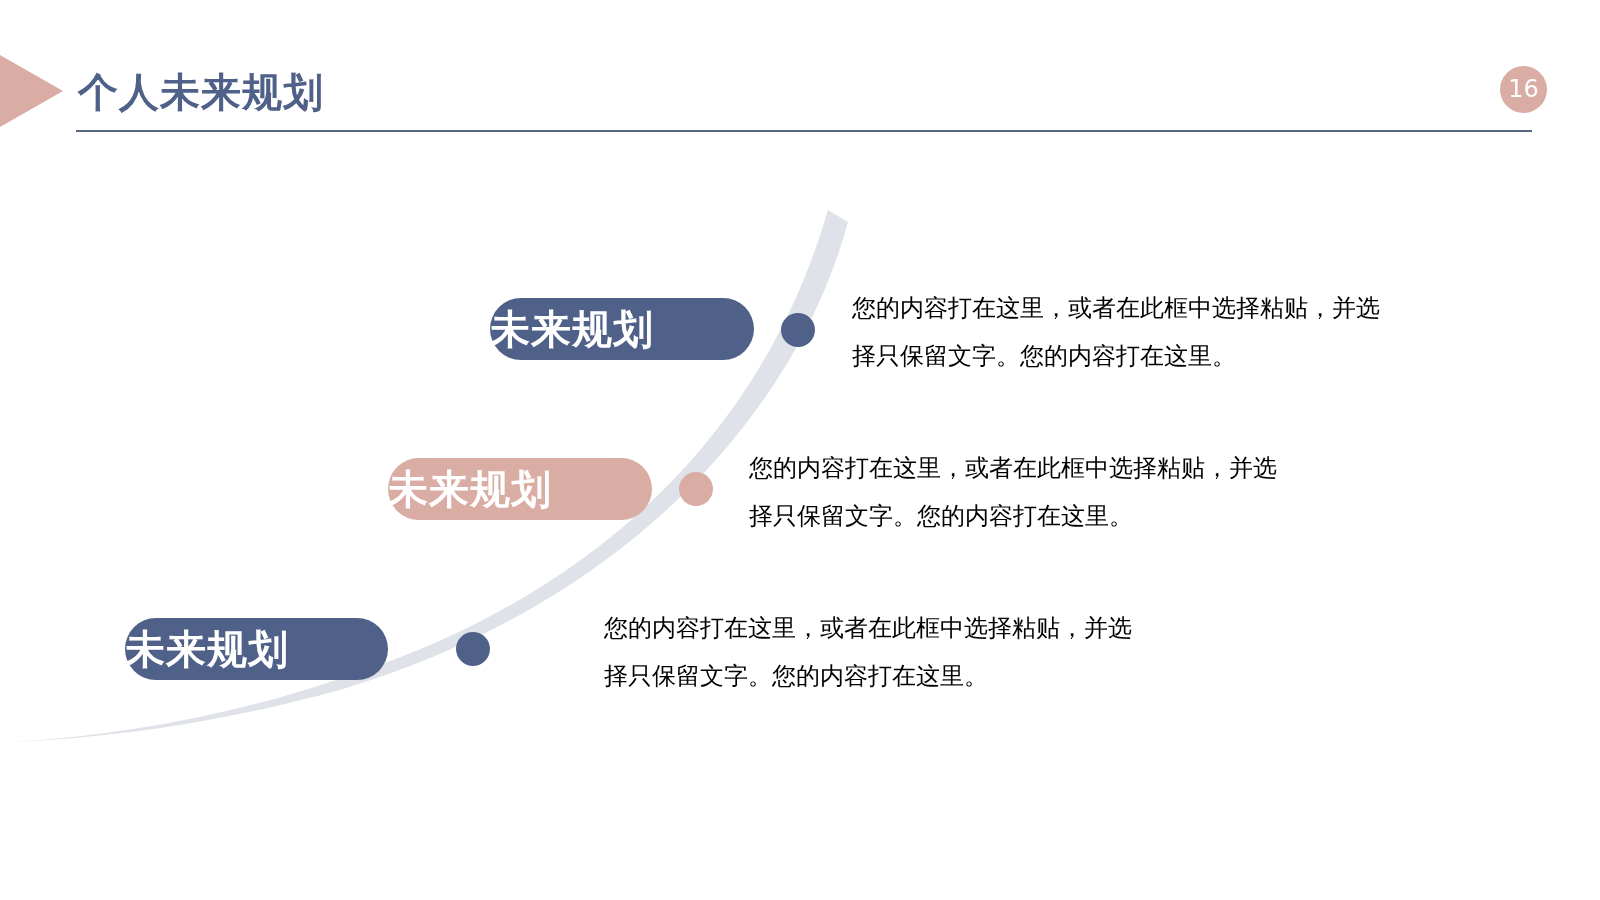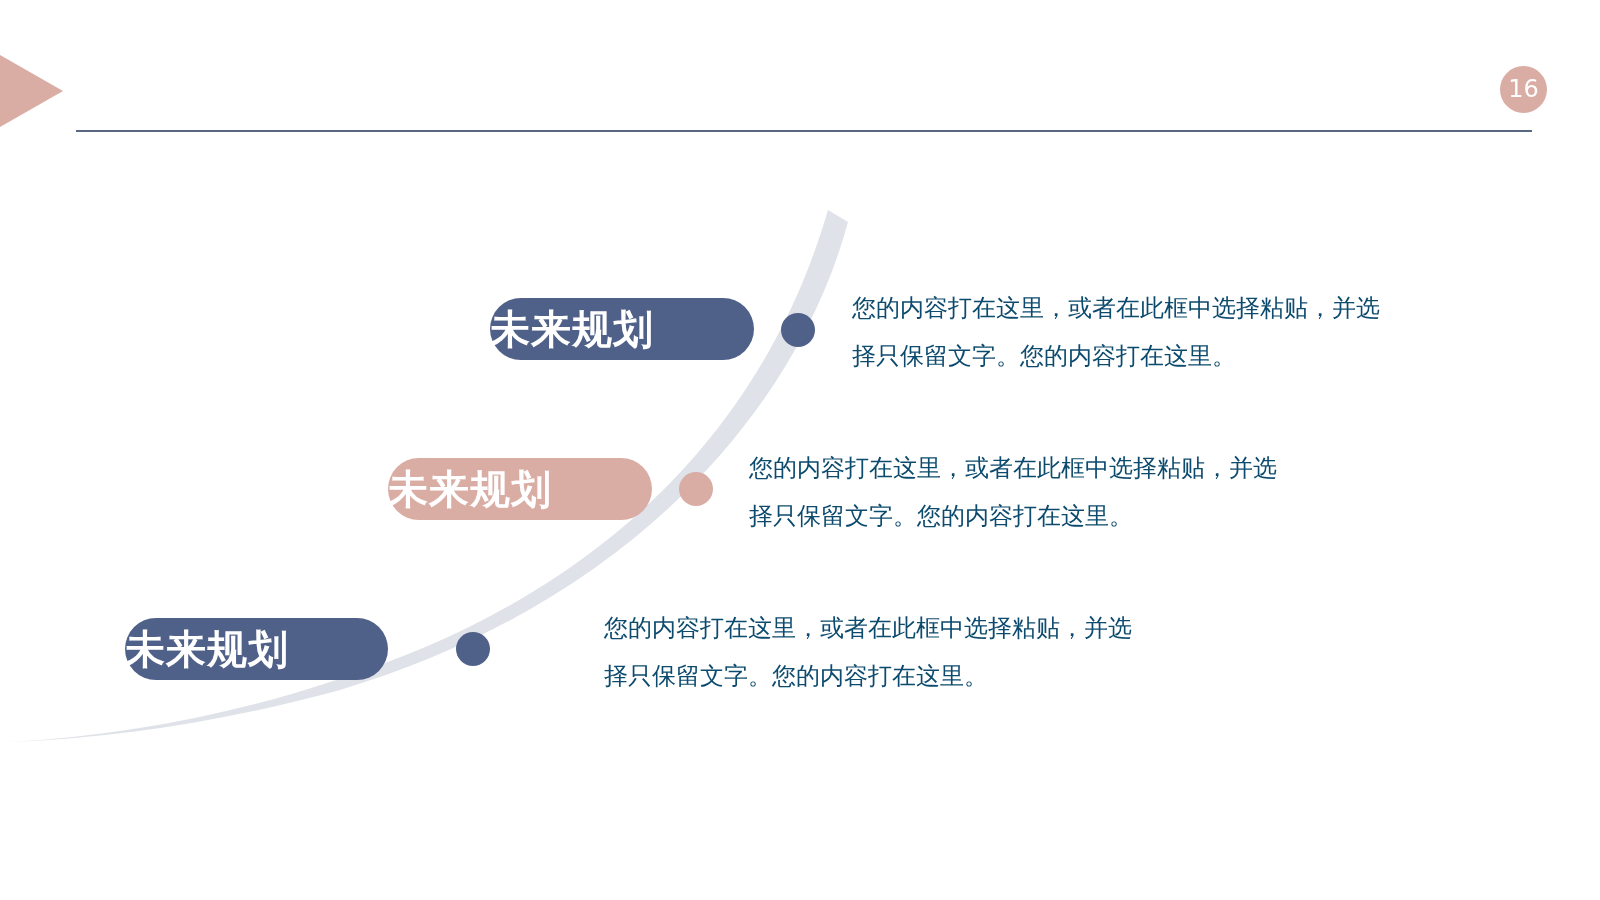--- a/index.html
+++ b/index.html
@@ -74,37 +74,38 @@
     .dot {
       position: absolute;
       width: 34px;
       height: 34px;
       border-radius: 50%;
     }
     .desc {
       position: absolute;
       font-size: 24px;
       line-height: 48px;
-      color: #0c4a6e;
+      color: #000000;
       width: 620px;
     }
     .desc p {
       margin: 0;
       white-space: nowrap;
     }
   </style>
 </head>
 <body>
 
 <div class="slide">
 
   <svg class="corner-triangle" width="70" height="140">
     <polygon points="0,55 63,91 0,127" fill="#d9aca4"></polygon>
   </svg>
 
+  <div class="page-title">个人未来规划</div>
   <div class="title-rule"></div>
   <div class="page-badge">16</div>
 
   <svg class="arc-layer" width="1600" height="900">
     <path d="M 828 210
              L 848 222
              C 800 400, 640 600, 340 690
              C 230 720, 120 738, 10 742
              C 120 736, 230 715, 330 682
              C 620 592, 770 410, 828 210 Z" fill="#dfe2e8"></path>

